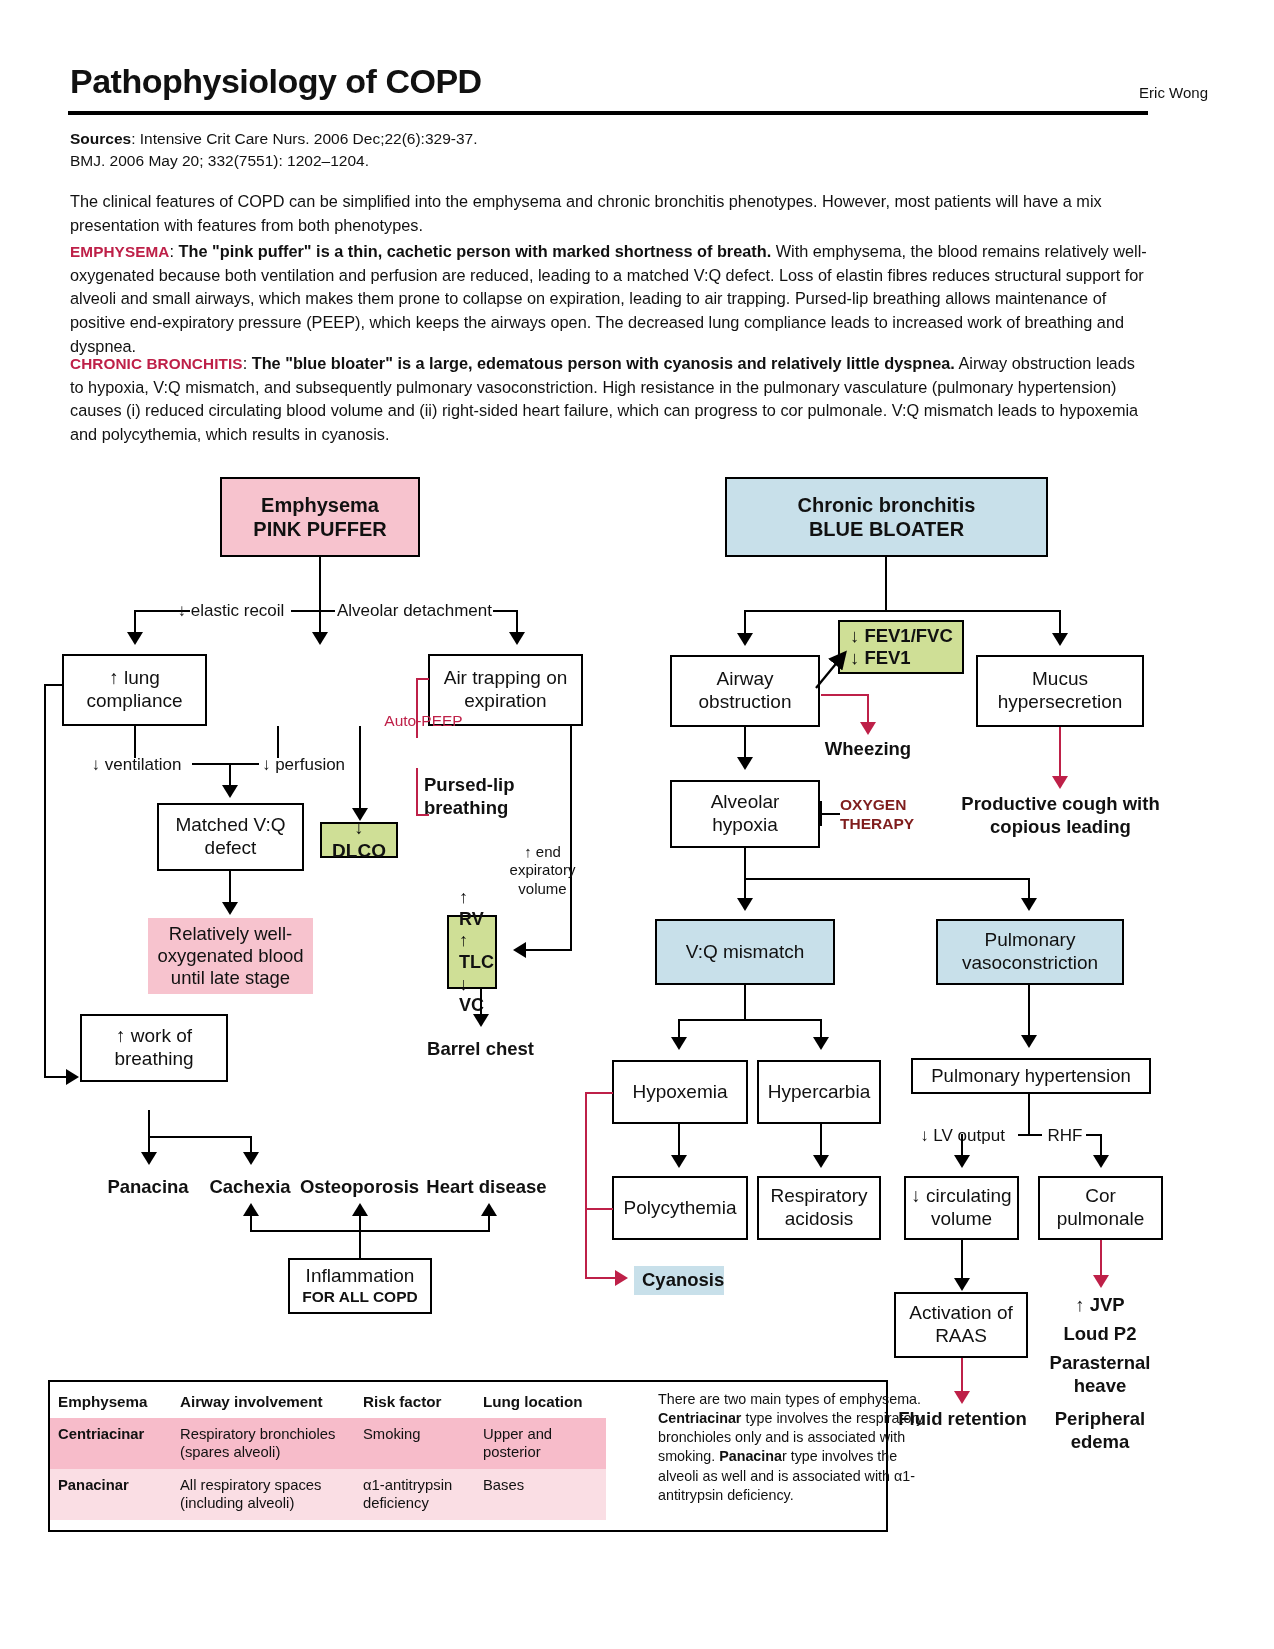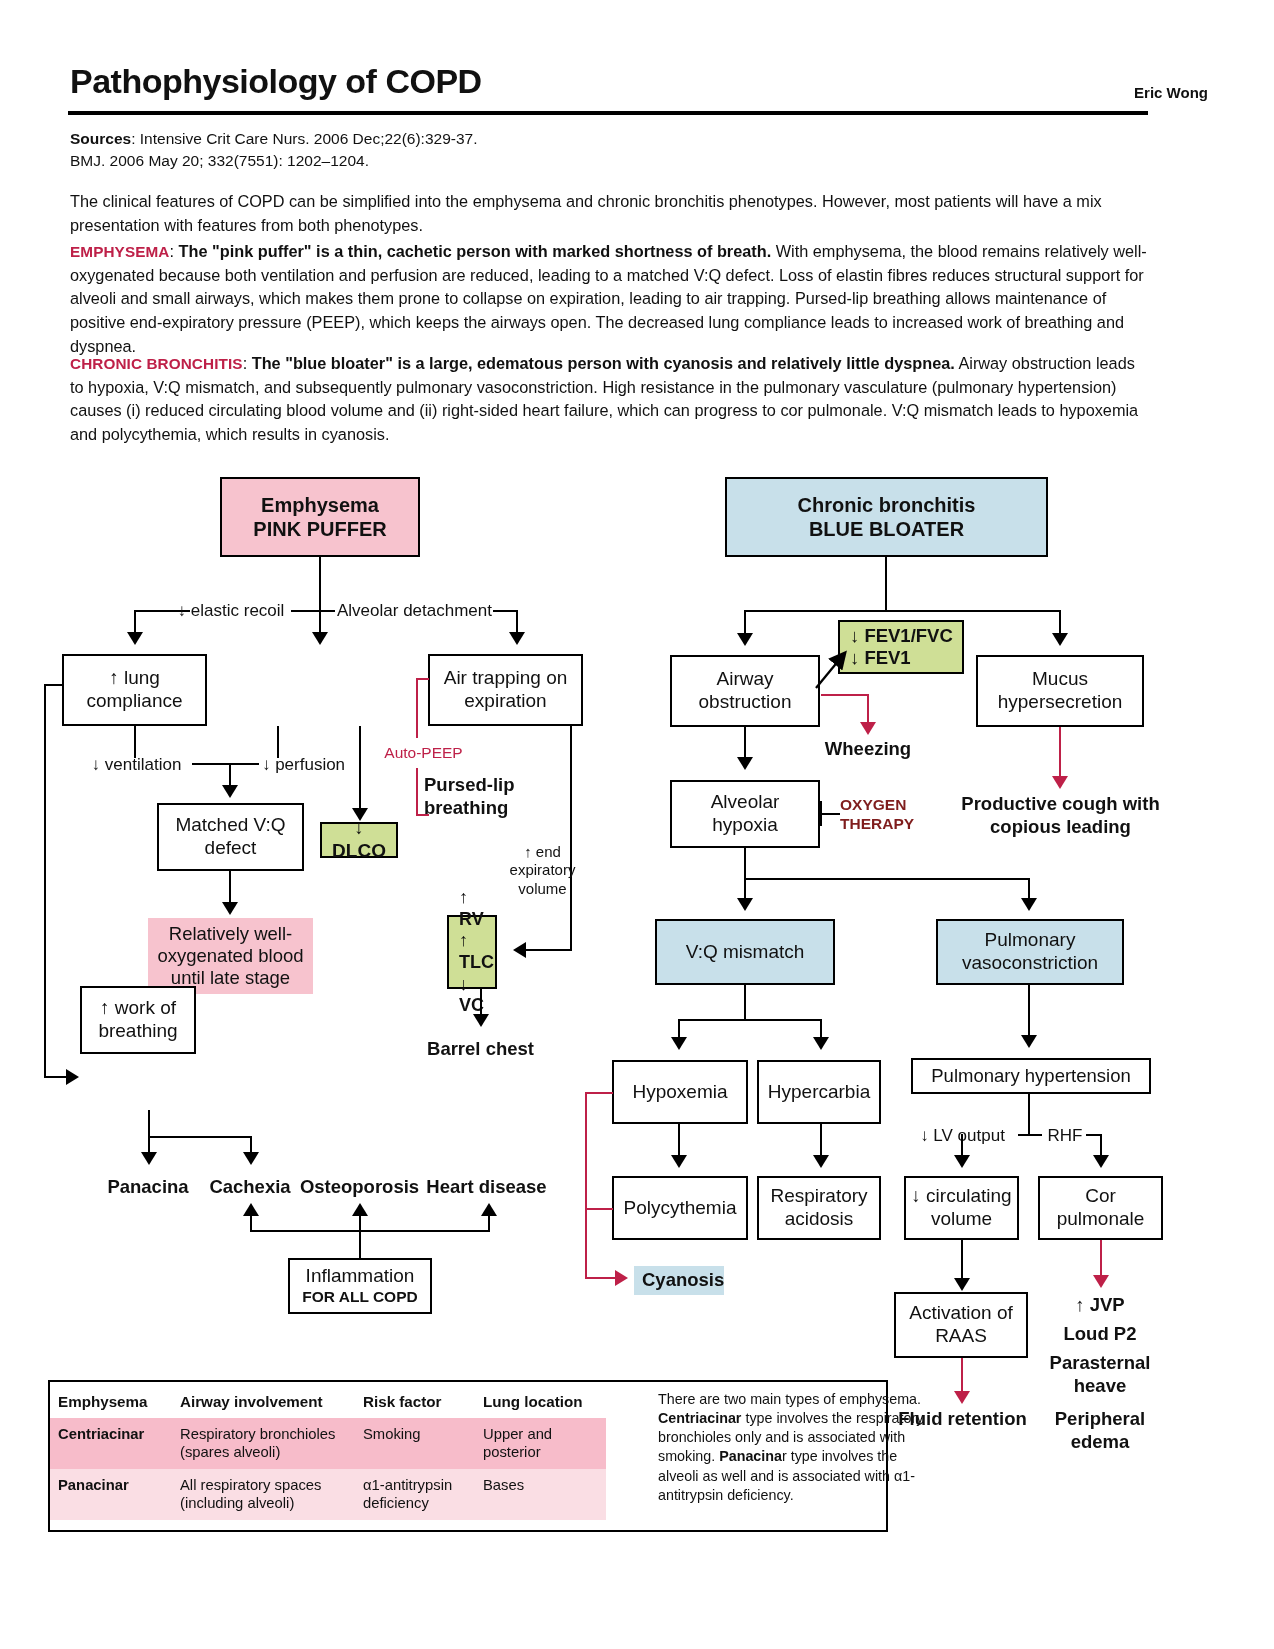--- a/index.html
+++ b/index.html
@@ -15,21 +15,20 @@
   #root { position:absolute; left:0; top:0; width:1274px; height:1649px; }
 
   
   .page-title {
     position:absolute; left:70px; top:62px;
     font-size:34px; font-weight:bold; letter-spacing:-0.5px;
   }
   .author {
     position:absolute; right:66px; top:84px;
     font-size:15px;
-    font-weight:bold;
   }
   .hrule {
     position:absolute; left:68px; top:111px; width:1080px; height:4px;
     background:#000;
   }
 
   .sources {
     position:absolute; left:70px; top:128px; width:900px;
     font-size:15.5px; line-height:1.45;
   }
@@ -179,21 +178,21 @@
   <div class="node" style="left:157px; top:803px; width:147px; height:68px;">
     <span>Matched V:Q defect</span>
   </div>
 
   <div class="node green bold" style="left:320px; top:822px; width:78px; height:36px; font-size:19px;">
     <span>↓ DLCO</span>
   </div>
 
   <div class="ln red v" style="left:416px; top:678px; height:60px;"></div>
   <div class="ln red h" style="left:416px; top:678px; width:13px;"></div>
-  <div class="plain red" style="left:376px; top:744px; width:95px;">Auto-PEEP</div>
+  <div class="plain red" style="left:376px; top:712px; width:95px;">Auto-PEEP</div>
   <div class="ln red v" style="left:416px; top:768px; height:48px;"></div>
   <div class="ln red h" style="left:416px; top:814px; width:13px;"></div>
   <div class="plain b" style="left:424px; top:774px; width:105px; text-align:left;">Pursed-lip breathing</div>
 
   <div class="ln v" style="left:570px; top:726px; height:224px;"></div>
   <div class="plain sm" style="left:505px; top:843px; width:75px;">↑ end expiratory volume</div>
   <div class="ln h" style="left:525px; top:949px; width:47px;"></div>
   <div class="ah left" style="left:513px; top:942px;"></div>
 
   <div class="node green bold left" style="left:447px; top:915px; width:50px; height:74px; flex-direction:column; align-items:flex-start; justify-content:center; font-size:18px;">
@@ -210,21 +209,21 @@
   <div class="ah down" style="left:222px; top:902px;"></div>
   <div class="node pink nb" style="left:148px; top:918px; width:165px; height:76px; flex-direction:column; font-size:18.5px;">
     <span>Relatively well-oxygenated blood until late stage</span>
   </div>
 
   <div class="ln h" style="left:44px; top:684px; width:20px;"></div>
   <div class="ln v" style="left:44px; top:684px; height:394px;"></div>
   <div class="ln h" style="left:44px; top:1076px; width:30px;"></div>
   <div class="ah right" style="left:66px; top:1069px;"></div>
 
-  <div class="node" style="left:80px; top:986px; width:116px; height:68px;">
+  <div class="node" style="left:80px; top:1014px; width:148px; height:68px;">
     <span>↑ work of breathing</span>
   </div>
 
   <div class="ln v" style="left:148px; top:1110px; height:28px;"></div>
   <div class="ln h" style="left:148px; top:1136px; width:104px;"></div>
   <div class="ln v" style="left:148px; top:1136px; height:19px;"></div>
   <div class="ah down" style="left:141px; top:1152px;"></div>
   <div class="ln v" style="left:250px; top:1136px; height:19px;"></div>
   <div class="ah down" style="left:243px; top:1152px;"></div>
 

